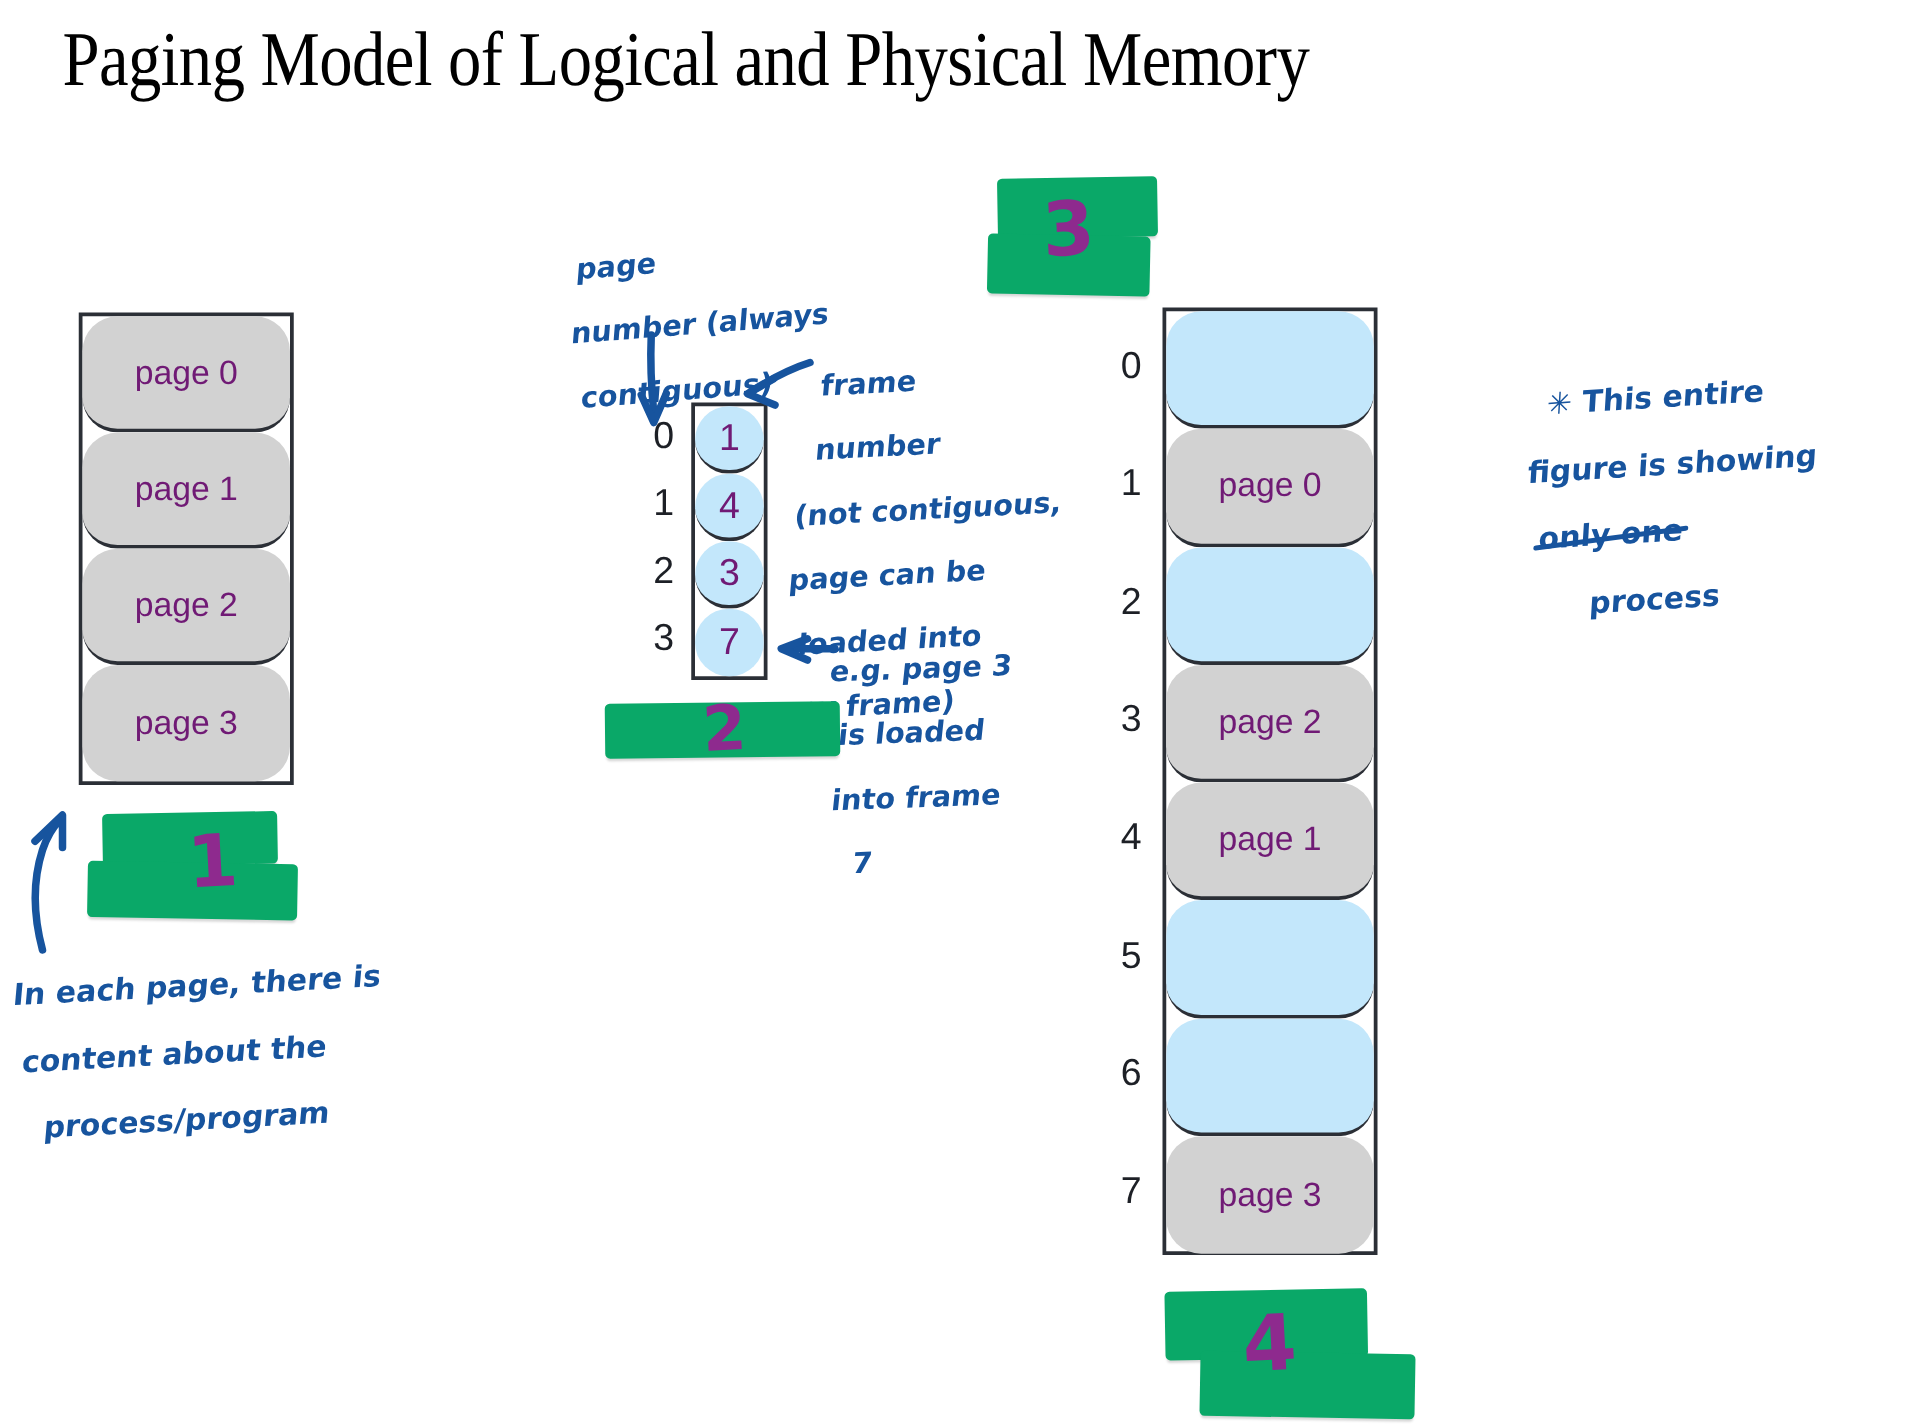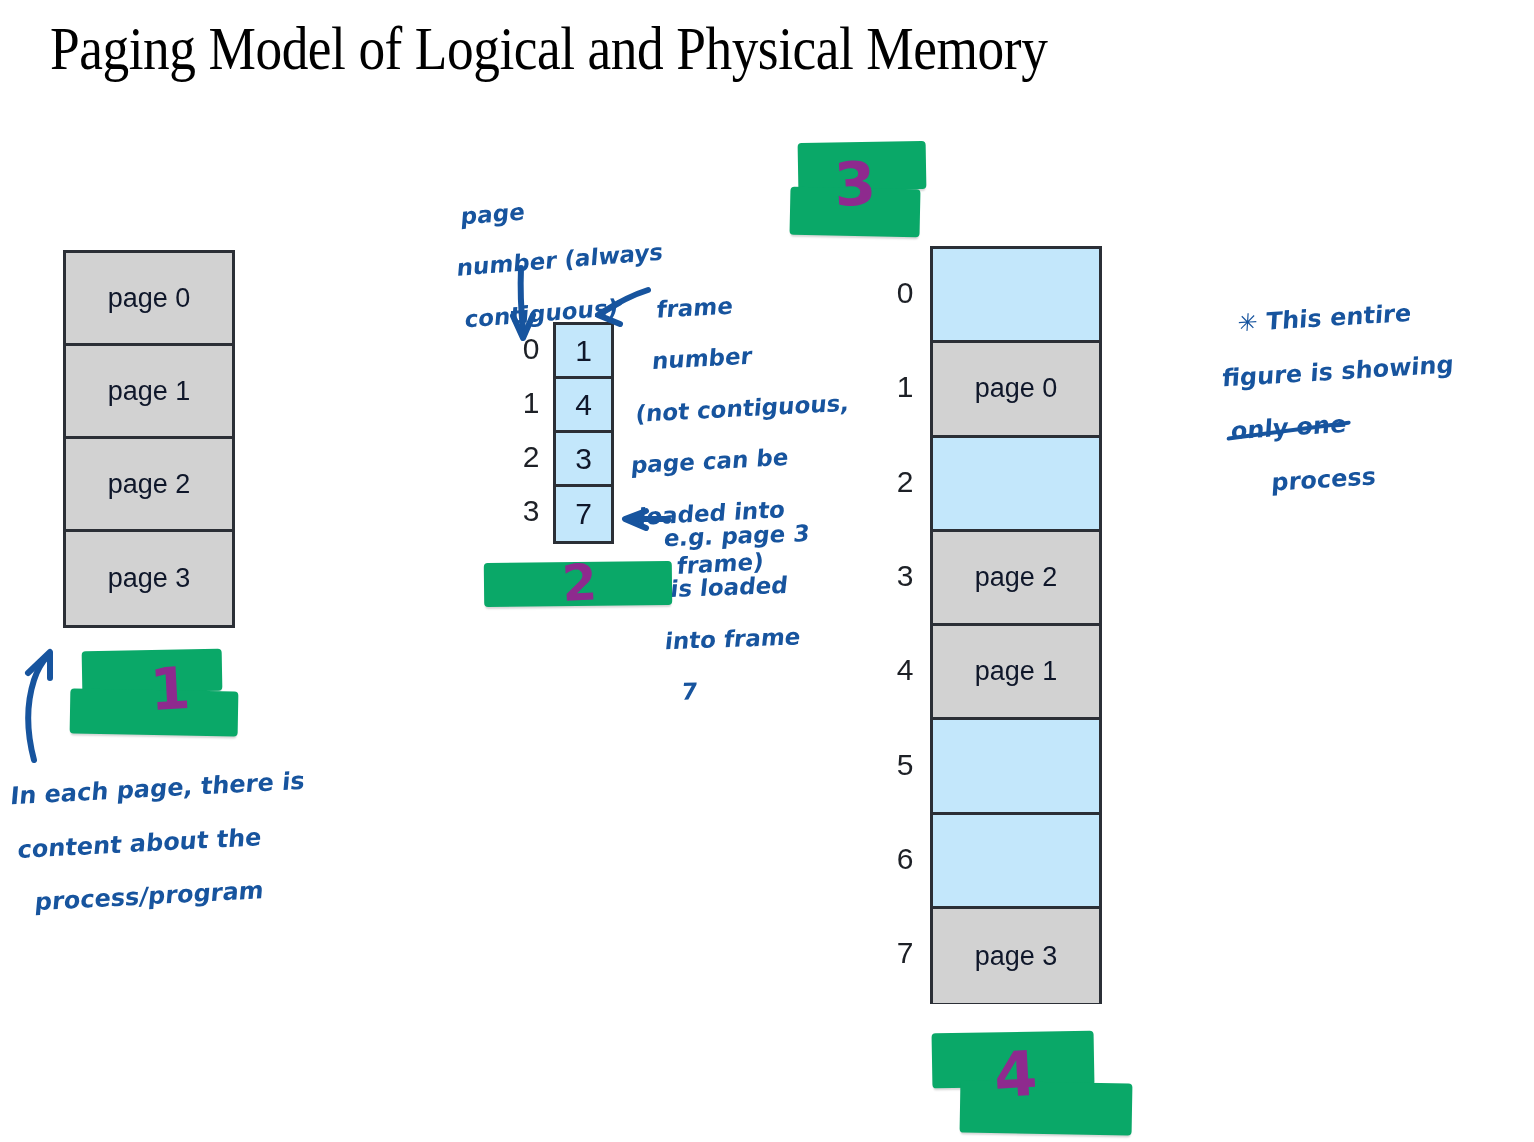--- a/index.html
+++ b/index.html
@@ -29,21 +29,22 @@
   .mem-table {
     position: absolute;
     border: 3px solid #2b2f36;
     background: #fff;
   }
   .mem-cell {
     position: relative;
     border-bottom: 3px solid #2b2f36;
     display: flex; align-items: center; justify-content: center;
     font-family: "Liberation Sans", sans-serif;
-    color: #0f172a;
+    color: #701a75;
+    border-radius: 28px;
   }
   .mem-cell:last-child { border-bottom: none; }
   .mem-cell.gray  { background: #d2d2d2; }
   .mem-cell.blue  { background: #c3e7fb; }
 
   
   #logical-memory { left: 63px; top: 250px; width: 172px; height: 378px; }
   #logical-memory .mem-cell { height: 93px; font-size: 27px; }
 
   

